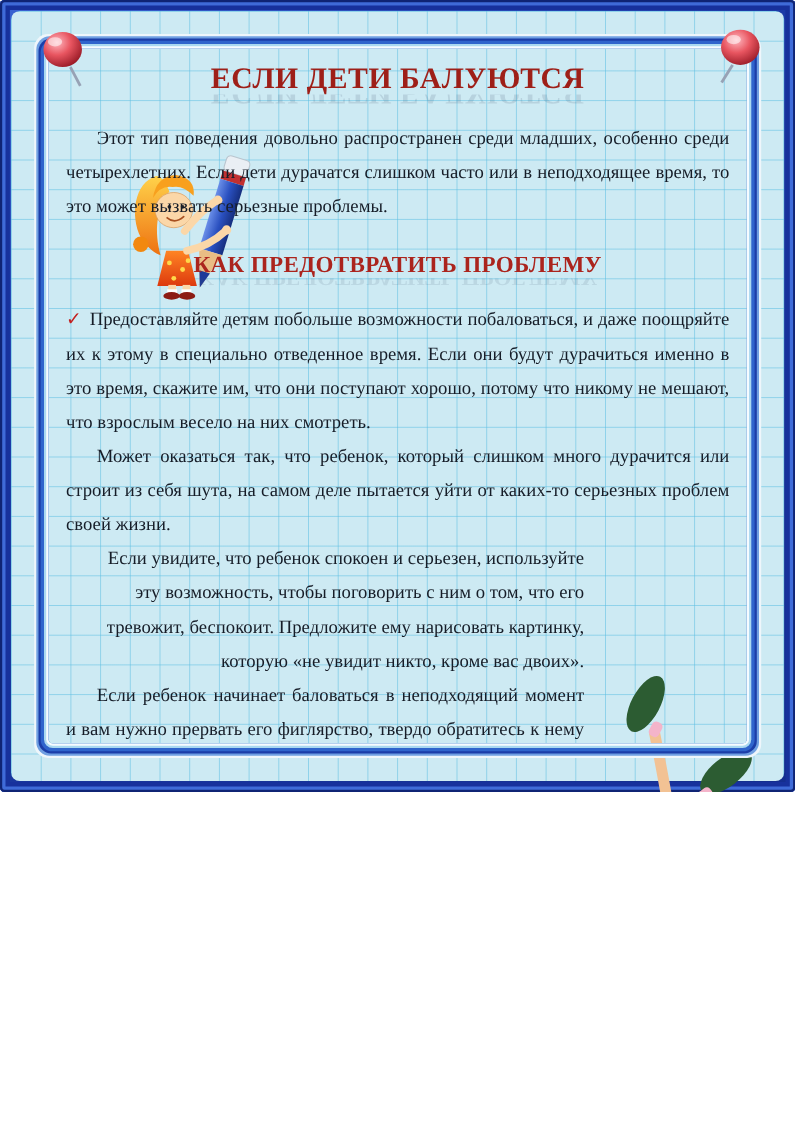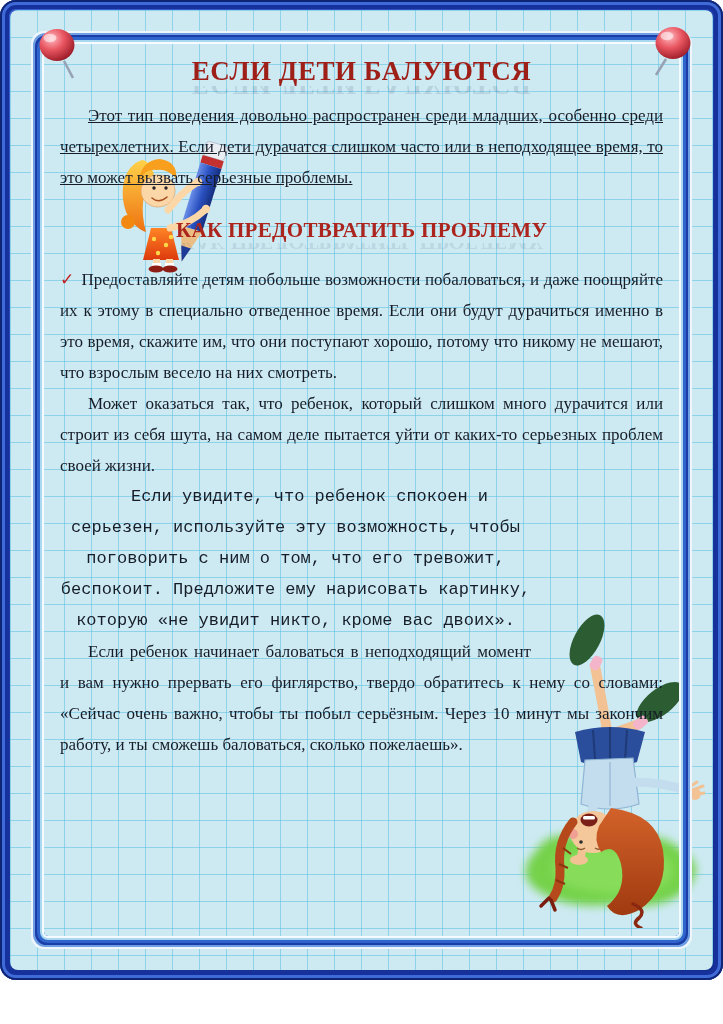--- a/index.html
+++ b/index.html
@@ -1,18 +1,18 @@
 <!DOCTYPE html>
 <html><head>
 <meta charset="utf-8">
 <style>
   html,body{margin:0;padding:0;background:#ffffff;}
   .poster{
-    position:relative;width:723px;height:980px;box-sizing:border-box;
-    border-radius:16px;padding:10px;overflow:hidden;
+    position:relative;width:723px;height:720px;box-sizing:border-box;
+    border-radius:4px;padding:10px;overflow:hidden;
     background:linear-gradient(150deg,#3a63d2 0%,#1d3ca8 35%,#142e8e 100%);
     box-shadow:inset 0 0 0 2px #0f2474, inset 0 0 0 5px #3f6bd8, inset 0 0 0 9px #17319c;
     font-family:"Liberation Serif",serif;
   }
   .paper{
     position:relative;width:100%;height:100%;border-radius:8px;
     background-color:#cdeaf3;
     background-image:
       linear-gradient(to right, rgba(92,190,226,.55) 1px, transparent 1px),
       linear-gradient(to bottom, rgba(92,190,226,.55) 1px, transparent 1px);
@@ -44,23 +44,23 @@
     text-align:center;font-weight:bold;font-size:21px;line-height:26px;
     color:#ab241d;letter-spacing:.3px;text-indent:0;
   }
   .heading-reflect{
     height:12px;overflow:hidden;transform:scaleY(-1);opacity:.12;filter:blur(.4px);
     text-align:center;font-weight:bold;font-size:21px;line-height:26px;color:#40526e;
   }
   .h1{margin-top:24px;}
   .h2{margin-top:26px;}
   .para{margin:0;text-indent:28px;}
-  .intro{margin-top:0;text-decoration:underline;}
+  .intro{margin-top:10px;}
   .p-first{margin-top:0;}
-  .p-left{text-align:center;font-family:Liberation Mono, monospace;}
+  .p-left{text-align:right;}
   .bullet{margin-top:9px;text-indent:0;}
   .bullet.first{}
   .check{color:#c32020;font-weight:bold;font-family:"DejaVu Sans",sans-serif;padding-right:7px;}
   .wrap-spacer{float:right;width:132px;height:158px;}
   .illu{position:absolute;z-index:0;}
   .pencil-girl{left:102px;top:128px;width:132px;height:135px;}
   .handstand{left:505px;top:600px;width:190px;height:318px;}
   .pushpin{position:absolute;z-index:3;width:48px;height:58px;}
   .pushpin-left{left:26px;top:14px;}
   .pushpin-right{left:636px;top:12px;}

